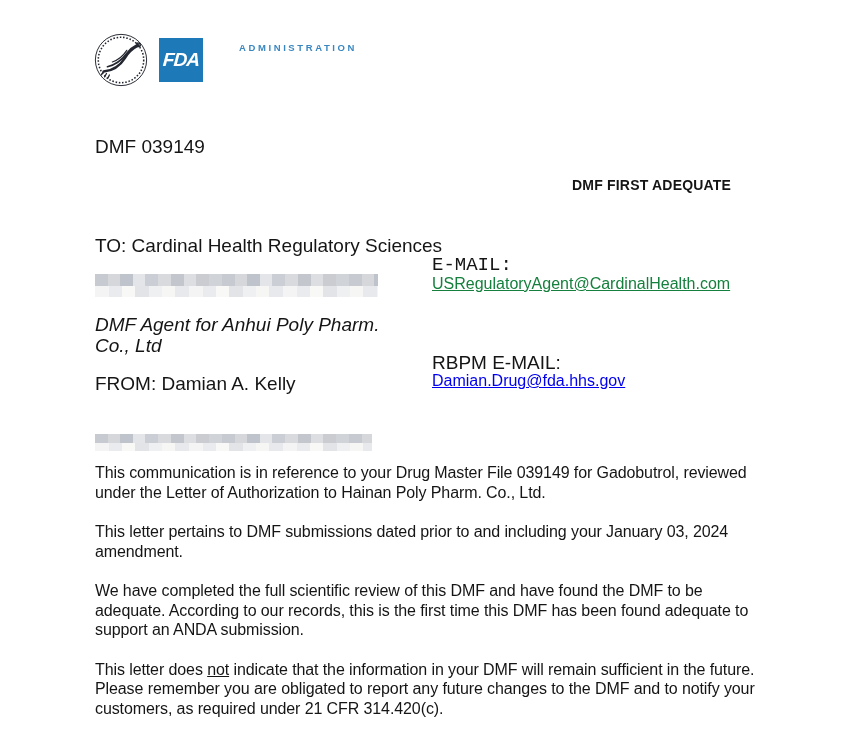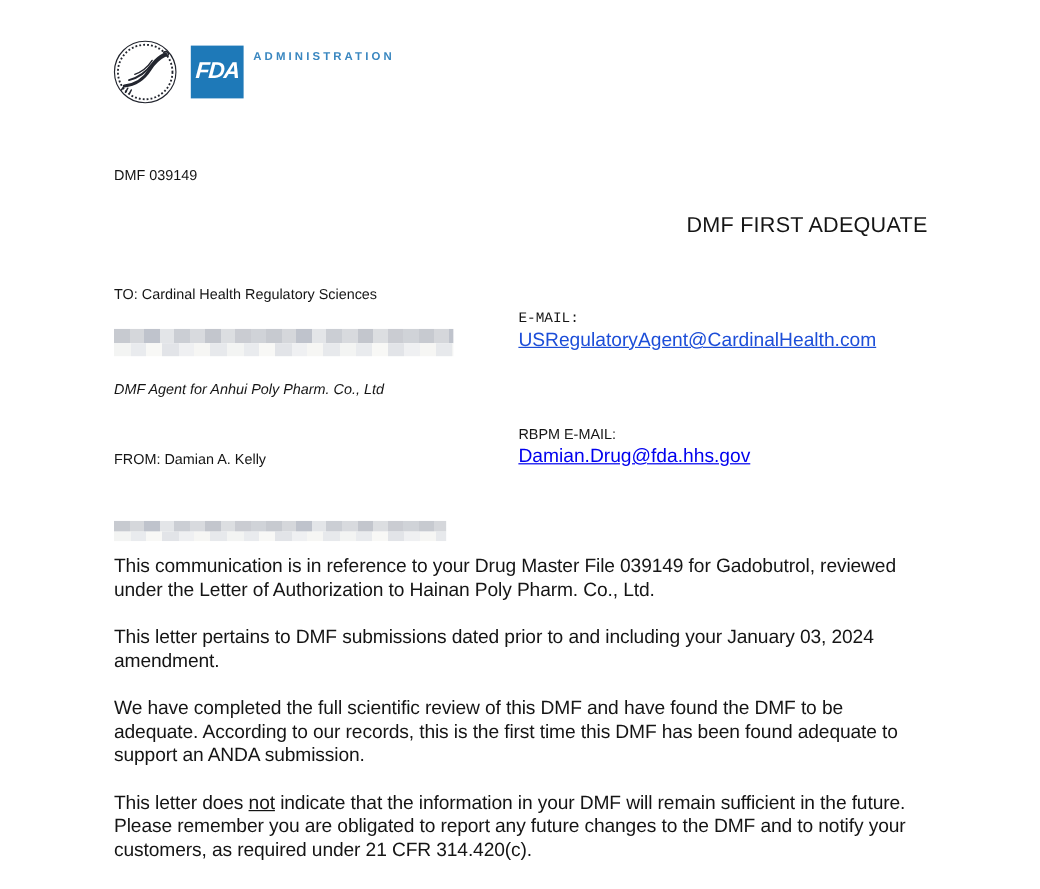--- a/index.html
+++ b/index.html
@@ -24,22 +24,22 @@
   }
   .fda-square span {
     color: #ffffff; font-weight: bold; font-size: 19px; letter-spacing: -1px;
     font-style: italic; transform: skewX(-4deg);
   }
   .wordmark { margin-left: 8px; margin-top: 10px; }
   .wordmark-main { font-size: 21px; font-weight: bold; letter-spacing: -0.3px; line-height: 22px; }
   .wordmark-sub { font-size: 9.5px; font-weight: bold; letter-spacing: 2.6px; margin-top: 2px; }
 
   
-  .t16 { font-size: 12px; line-height: 19px; white-space: nowrap; }
-  .title { font-size: 18px; font-weight: normal; letter-spacing: 0.2px; white-space: nowrap; }
+  .t16 { font-size: 19px; line-height: 19px; white-space: nowrap; }
+  .title { font-size: 14px; font-weight: bold; letter-spacing: 0.2px; white-space: nowrap; }
   .wrapblock { white-space: normal; line-height: 21px; }
   a.mail-link { text-decoration: underline; cursor: pointer; white-space: nowrap; font-size: 16px; }
 
   
   .redact { overflow: hidden; }
   .redact .row-a {
     height: 12px;
     background: repeating-linear-gradient(90deg,
       #c7cad0 0 13px, #d5d7db 13px 25px, #bfc3cc 25px 38px, #e3e5e8 38px 50px,
       #cbced4 50px 63px, #d8dade 63px 76px, #c3c6cd 76px 89px, #dcdee1 89px 101px,
@@ -71,37 +71,37 @@
       <path d="M12 42 C21 41 29 36 34 28 C37 23 42 18 48 15" fill="none" stroke="#23262f" stroke-width="2.6" stroke-linecap="round"></path>
       <path d="M16 37 C24 35 31 30 36 23 C39 19 43 16 47 14" fill="none" stroke="#23262f" stroke-width="1.7" stroke-linecap="round"></path>
       <path d="M21 32 C27 30 32 26 36 20" fill="none" stroke="#23262f" stroke-width="1.2" stroke-linecap="round"></path>
       <path d="M46 13 c2 -1.2 4.2 -0.2 4 1.8 c-0.2 1.4 -1.8 1.6 -3 1" fill="none" stroke="#23262f" stroke-width="1.4" stroke-linecap="round"></path>
       <path d="M12 42 l-2.5 3.5 M15 44 l-2 3.5 M18 45.5 l-1.5 3" fill="none" stroke="#23262f" stroke-width="1.3" stroke-linecap="round"></path>
     </svg>
     <div class="fda-square" style="background: rgb(30, 121, 184);">
       <span>FDA</span>
     </div>
     <div class="wordmark">
-      <div class="wordmark-sub" style="color: rgb(58, 135, 192);">ADMINISTRATION</div>
+      <div class="wordmark-sub" style="color: rgb(58, 135, 192); margin-left: 28px;">ADMINISTRATION</div>
     </div>
   </div>
 
   <div class="abs t16" style="left:95px; top:137px;">DMF 039149</div>
 
   <div class="abs title" style="left:572px; top:177px;">DMF FIRST ADEQUATE</div>
 
   <div class="abs t16" style="left:95px; top:236px;">TO: Cardinal Health Regulatory Sciences</div>
 
   <div class="abs redact" style="left:95px; top:274px; width:283px;">
     <div class="row-a"></div>
     <div class="row-b"></div>
   </div>
 
   <div class="abs t16" style="left:432px; top:256px;font-family:Liberation Mono, monospace;">E-MAIL:</div>
-  <a class="abs mail-link" style="left:432px; top:275px; color:#1d4ed8;">USRegulatoryAgent@CardinalHealth.com</a>
+  <a class="abs mail-link" style="left:432px; top:275px; color:#15803d;">USRegulatoryAgent@CardinalHealth.com</a>
 
   <div class="abs t16 wrapblock" style="left:95px; top:314px; width:305px;font-style:italic;">DMF Agent for Anhui Poly Pharm. Co., Ltd</div>
 
   <div class="abs t16" style="left:432px; top:353px;">RBPM E-MAIL:</div>
   <a class="abs mail-link" style="left:432px; top:372px; color:#0000EE;">Damian.Drug@fda.hhs.gov</a>
 
   <div class="abs t16" style="left:95px; top:374px;">FROM: Damian A. Kelly</div>
 
   <div class="abs redact small" style="left:95px; top:434px; width:277px;">
     <div class="row-a"></div>

